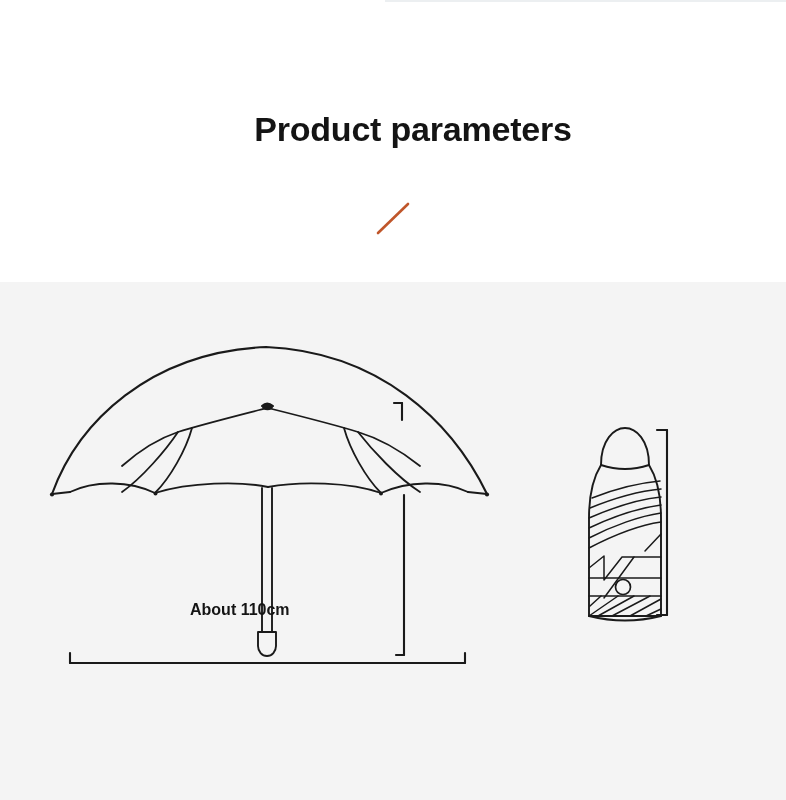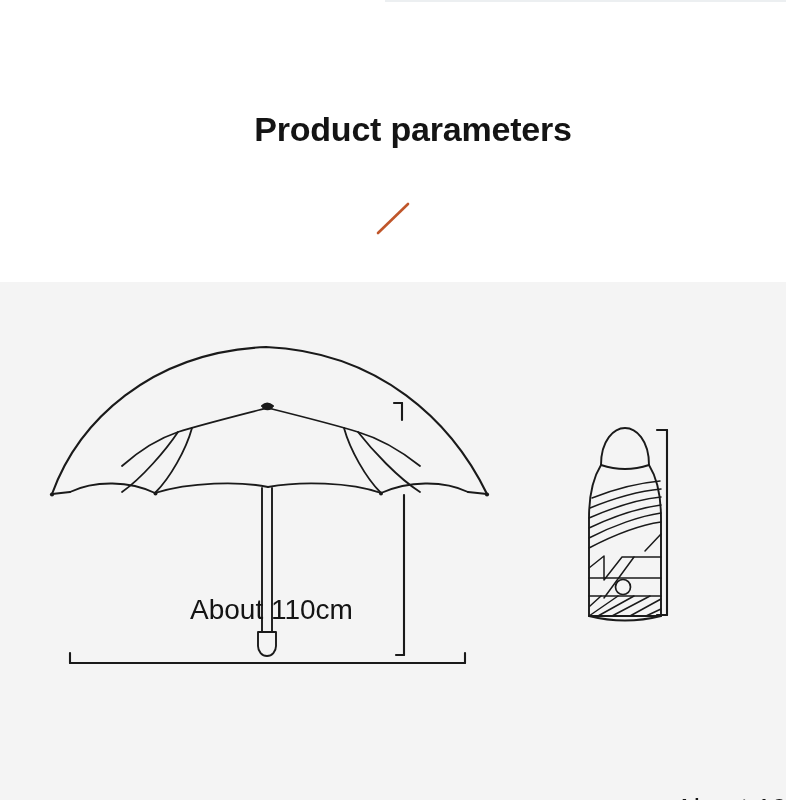--- a/index.html
+++ b/index.html
@@ -74,22 +74,22 @@
     left: 0;
     top: 0;
     width: 786px;
     height: 518px;
     display: block;
   }
   
   .dim-label {
     position: absolute;
     font-family: "Liberation Sans", "DejaVu Sans", sans-serif;
-    font-size: 28px;
-    font-weight: normal;
+    font-size: 16px;
+    font-weight: bold;
     color: #141414;
     white-space: nowrap;
     line-height: 22px;
   }
   .lbl-110 { left: 190px; top: 317px; }
   .lbl-19  { left: 675px; top: 516px; }
 </style>
 </head>
 <body>
 

